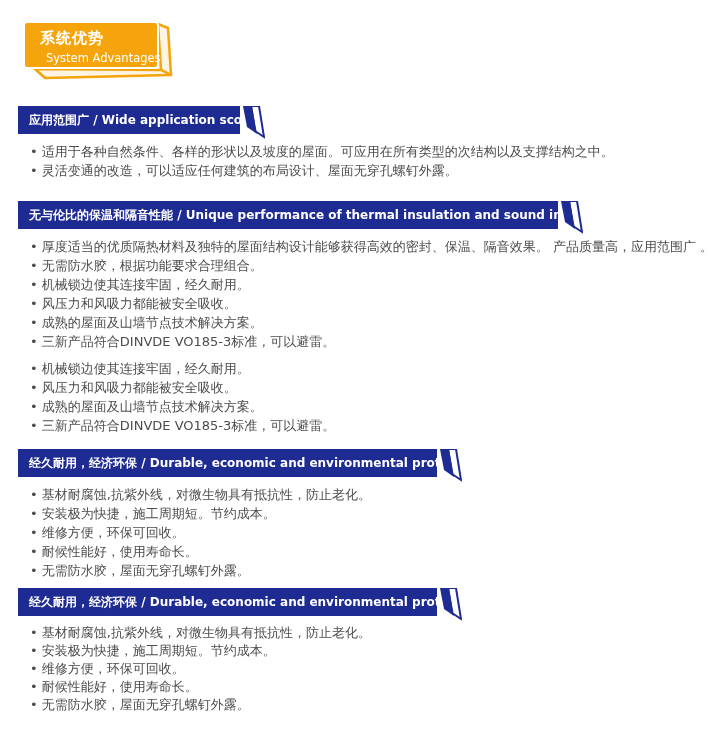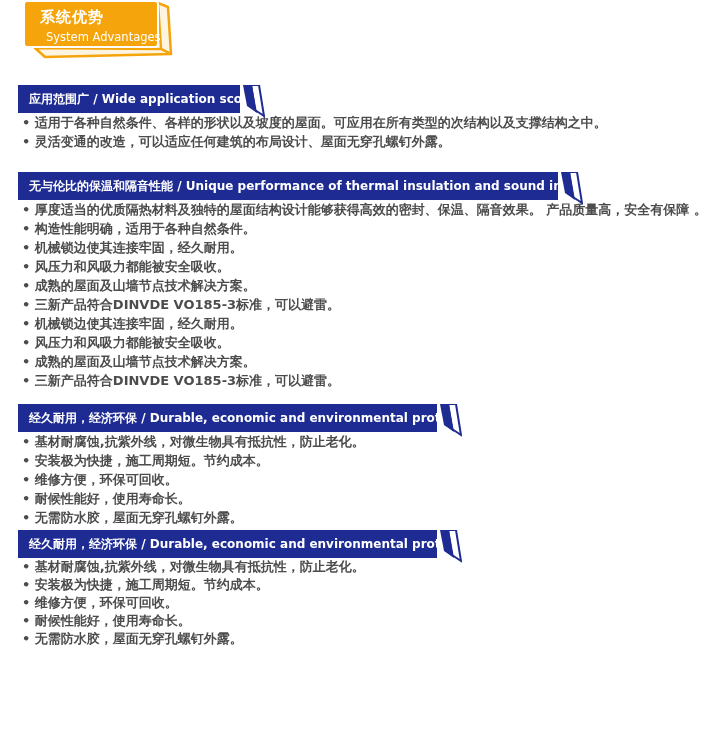--- a/index.html
+++ b/index.html
@@ -1,40 +1,40 @@
 <!DOCTYPE html>
 <html><head>
 <meta charset="utf-8">
 <style>
   html,body{margin:0;padding:0;background:#ffffff;}
   body{
     width:720px;height:734px;position:relative;overflow:hidden;
     font-family:"DejaVu Sans","Liberation Sans",sans-serif;
   }
-  .page{}
+  .page{padding-top:21px;}
 
   
   .badge{position:relative;margin-left:23px;width:152px;height:62px;}
   .badge svg{position:absolute;left:0;top:0;}
   .badge-zh{position:absolute;left:17px;top:8px;color:#fff;font-size:15px;font-weight:bold;letter-spacing:1px;}
   .badge-en{position:absolute;left:23px;top:30px;color:#fff;font-size:11.5px;}
 
   
   .ribbon{
     position:relative;margin-left:18px;height:28px;box-sizing:border-box;
     background:#1E2B93;color:#ffffff;font-weight:bold;font-size:12px;
     line-height:28px;padding-left:11px;white-space:nowrap;
   }
   .rw-1{width:222px;}
   .rw-2{width:540px;}
   .rw-3{width:419px;}
   .tail{position:absolute;right:-25px;top:0;}
 
   
-  ul.bullets{list-style:none;margin:0;padding:0 0 0 22px;font-weight:bold;}
+  ul.bullets{list-style:none;margin:8px;padding:0 0 0 22px;}
   ul.bullets li{
     font-size:13px;line-height:19px;color:#4C4C4C;
     padding-left:11px;text-indent:-11px;white-space:nowrap;
   }
   ul.bullets li::before{content:"\2022\00a0";color:#4C4C4C;}
   ul.tight li{line-height:18px;}
 
   
   .mt23{margin-top:23px;} .mt21{margin-top:21px;} .mt14{margin-top:14px;} .mt3{margin-top:3px;}
   .ul-mt12{margin-top:12px;} .ul-mt11{margin-top:11px;} .ul-mt10{margin-top:10px;}
@@ -73,22 +73,22 @@
   <section>
     <div class="ribbon rw-2 mt21">
       <span>无与伦比的保温和隔音性能 / Unique performance of thermal insulation and sound insulation</span>
       <svg class="tail" width="22" height="34" viewBox="0 0 22 34">
         <path d="M8 0 L16 0 L21 31 L12 25 Z" fill="#ffffff" stroke="#1E2B93" stroke-width="2"></path>
         <path d="M0 0 L9 0 L14 28 L4 21 Z" fill="#1E2B93"></path>
       </svg>
     </div>
     <ul class="bullets ul-mt11">
 
-    <li>厚度适当的优质隔热材料及独特的屋面结构设计能够获得高效的密封、保温、隔音效果。 产品质量高，安全有保障 。</li>
-        <li>构造性能明确，适用于各种自然条件。</li>
+    <li>厚度适当的优质隔热材料及独特的屋面结构设计能够获得高效的密封、保温、隔音效果。 产品质量高，应用范围广 。</li>
+        <li>无需防水胶，根据功能要求合理组合。</li>
         <li>机械锁边使其连接牢固，经久耐用。</li>
         <li>风压力和风吸力都能被安全吸收。</li>
         <li>成熟的屋面及山墙节点技术解决方案。</li>
         <li>三新产品符合DINVDE VO185-3标准，可以避雷。</li>
       </ul>
     <ul class="bullets ul-mt5">
 
     <li>机械锁边使其连接牢固，经久耐用。</li>
         <li>风压力和风吸力都能被安全吸收。</li>
         <li>成熟的屋面及山墙节点技术解决方案。</li>

